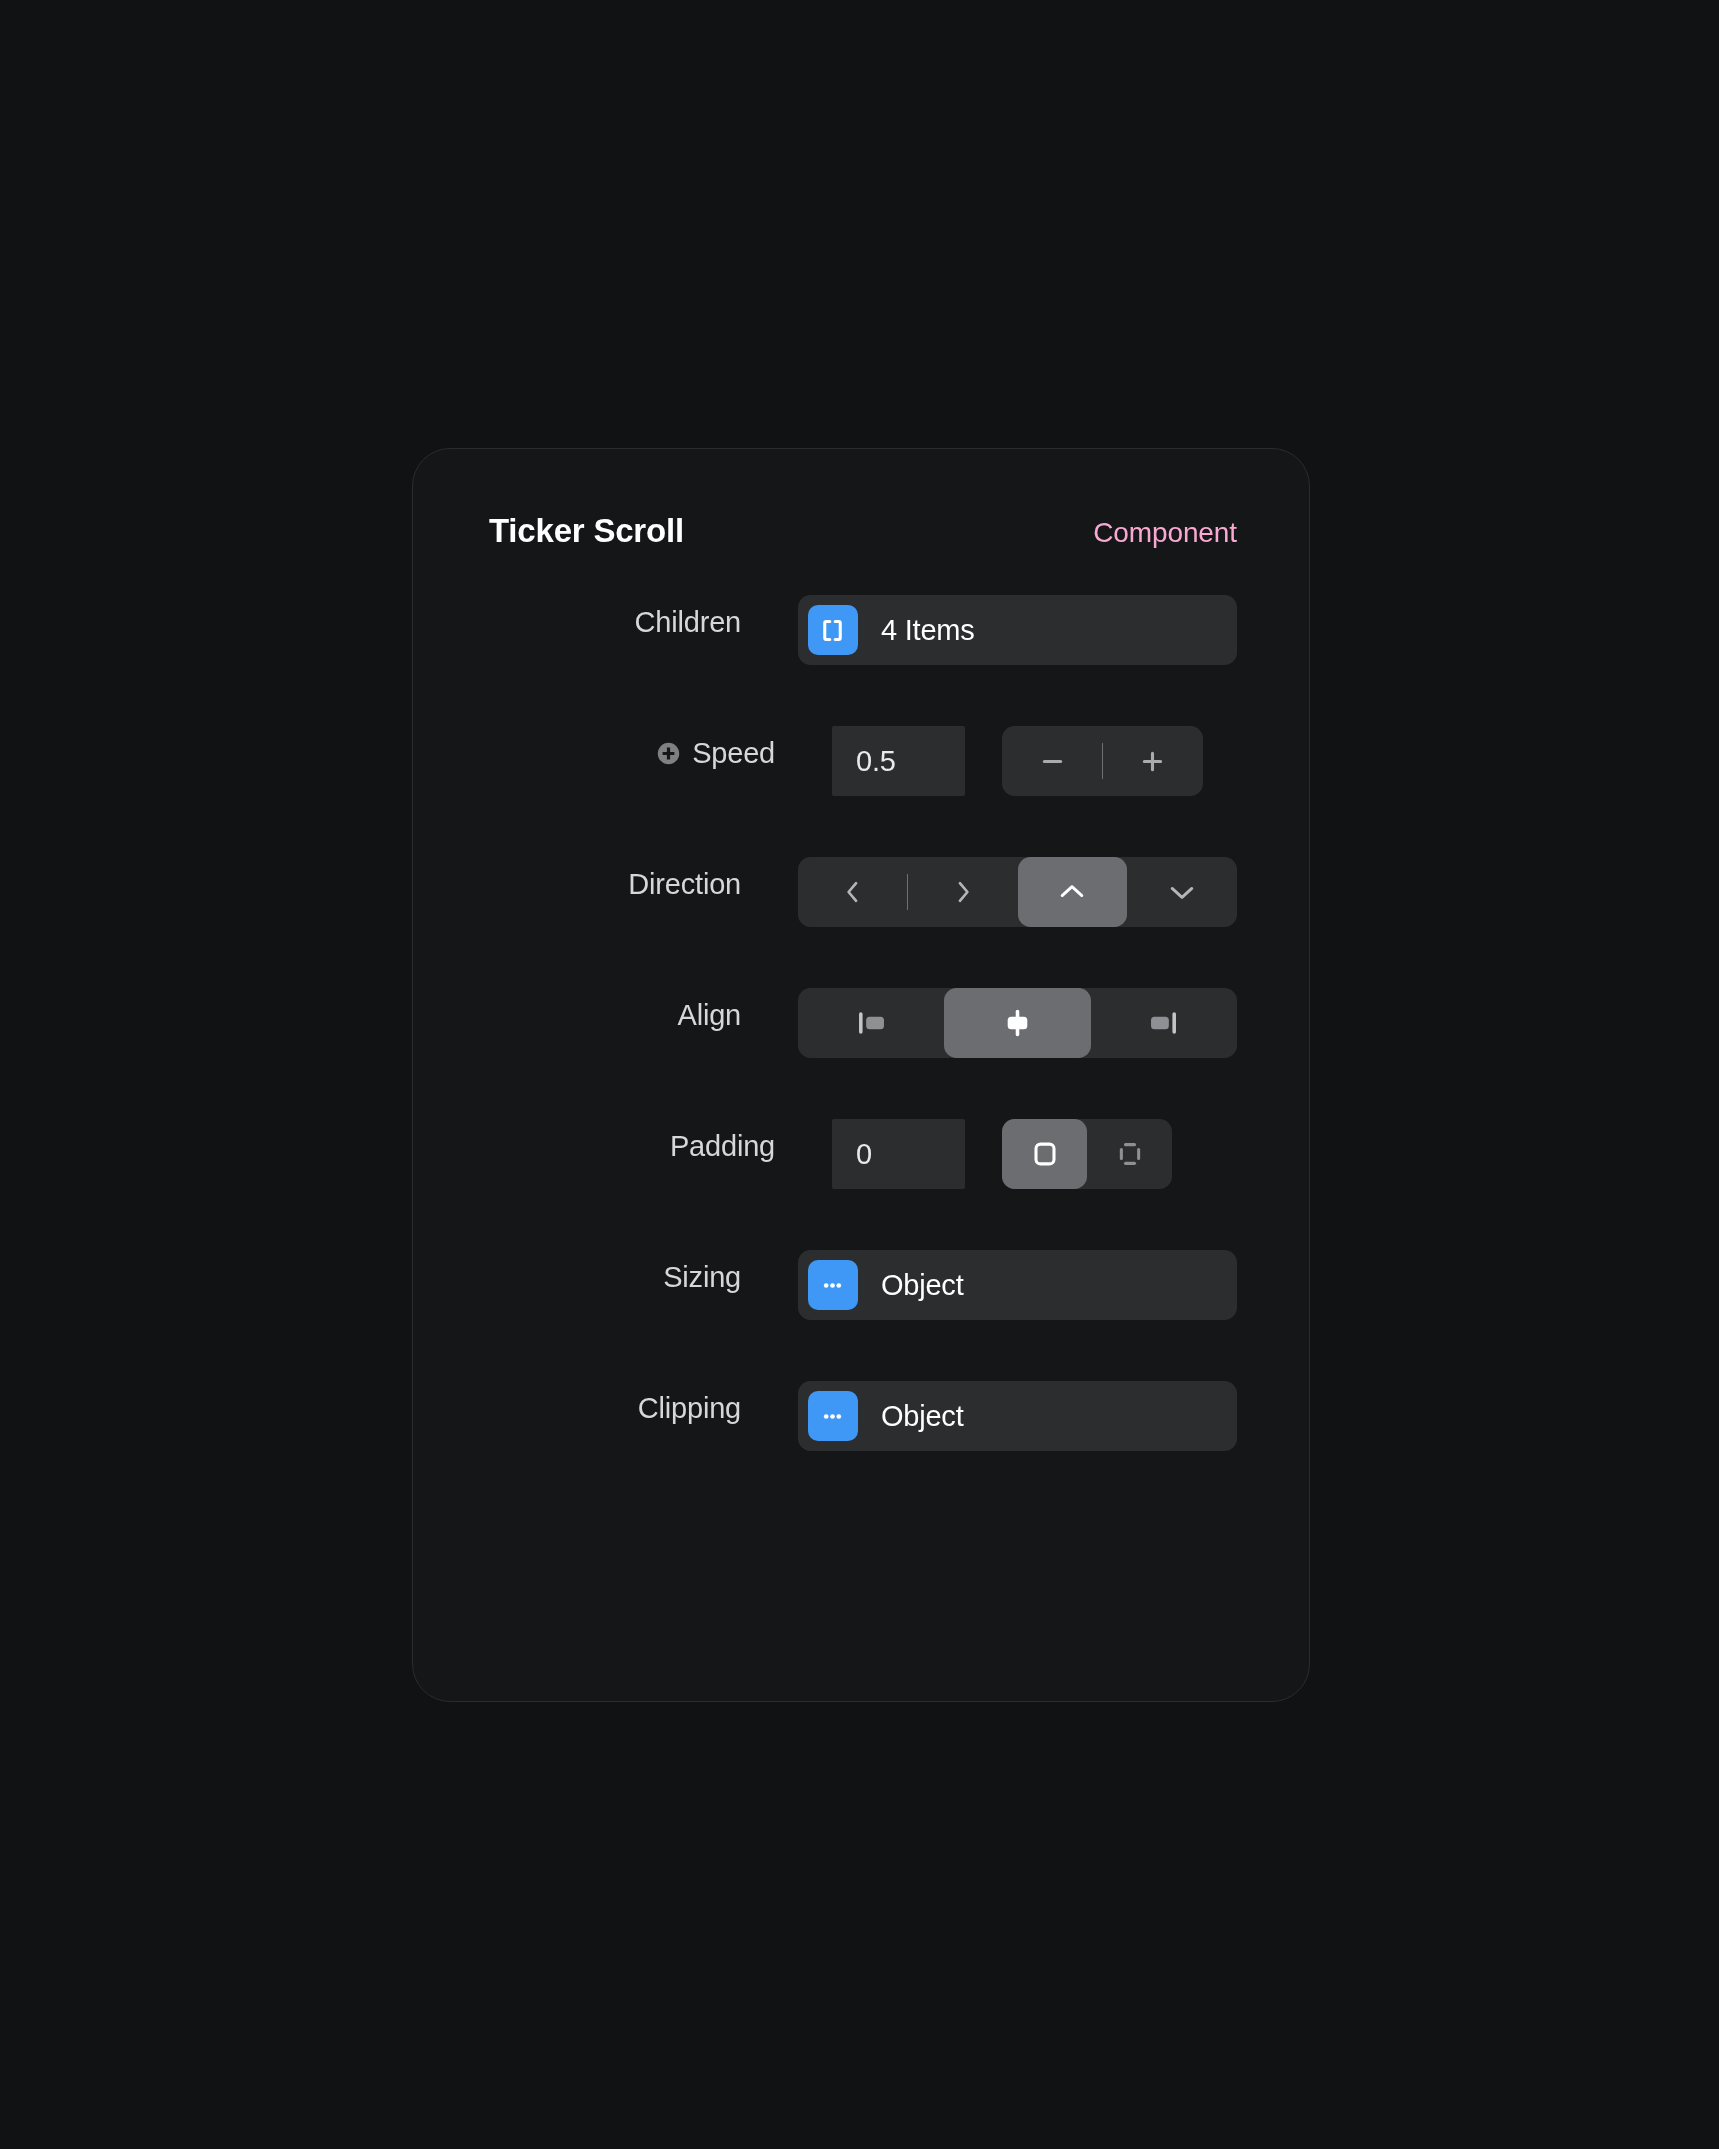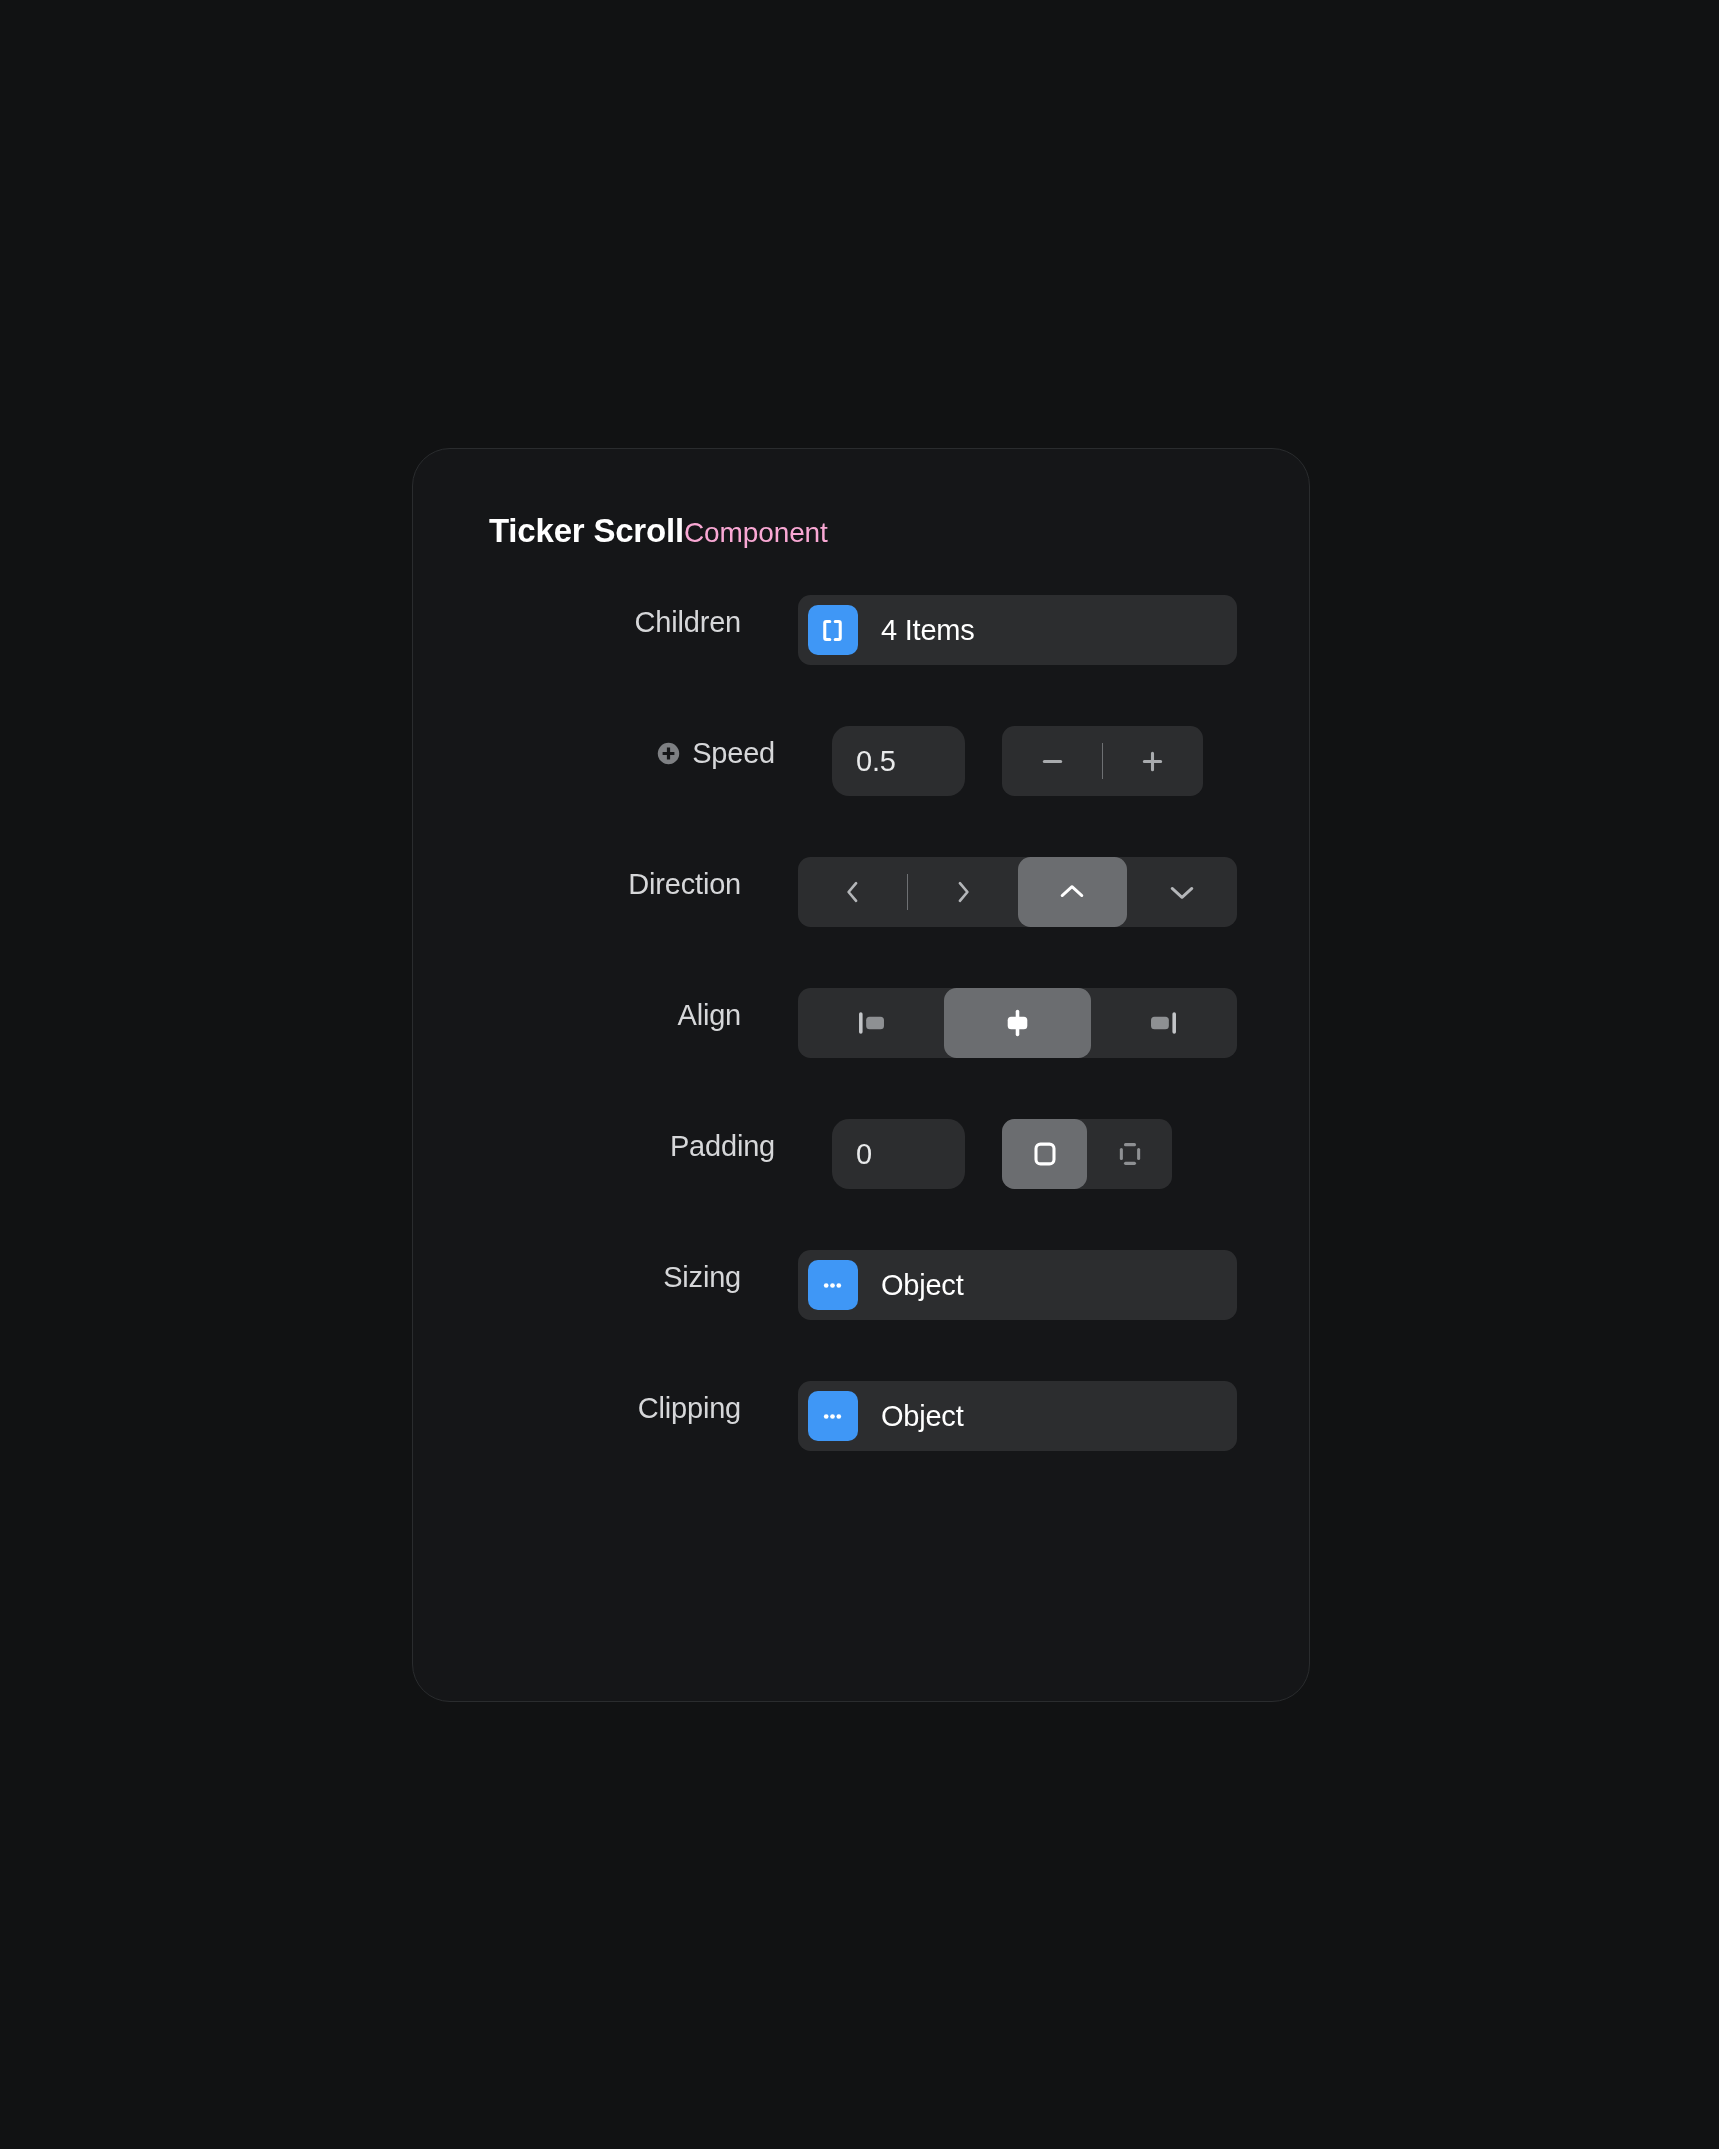--- a/index.html
+++ b/index.html
@@ -22,20 +22,21 @@
     background: #151618;
     border: 0.9px solid #2a2c2e;
     border-radius: 38px;
     padding: 0;
   }
 
   
   .panel-header {
     display: flex;
     align-items: baseline;
+    justify-content: space-between;
     padding: 63px 72px 0 76px;
   }
   .panel-title {
     font-size: 33px;
     font-weight: bold;
     color: #ffffff;
     letter-spacing: -0.2px;
   }
   .panel-kind {
     font-size: 28px;
@@ -106,21 +107,21 @@
     font-size: 29px;
     color: #ffffff;
     letter-spacing: -0.2px;
   }
 
   
   .num-field {
     width: 133px;
     height: 70px;
     background: #2c2d2f;
-    border-radius: 17px;
+    border-radius: 2px;
     display: flex;
     align-items: center;
     padding-left: 24px;
     flex: 0 0 auto;
   }
   .num-field-value {
     font-size: 29px;
     color: #e9eaeb;
     letter-spacing: -0.2px;
   }

